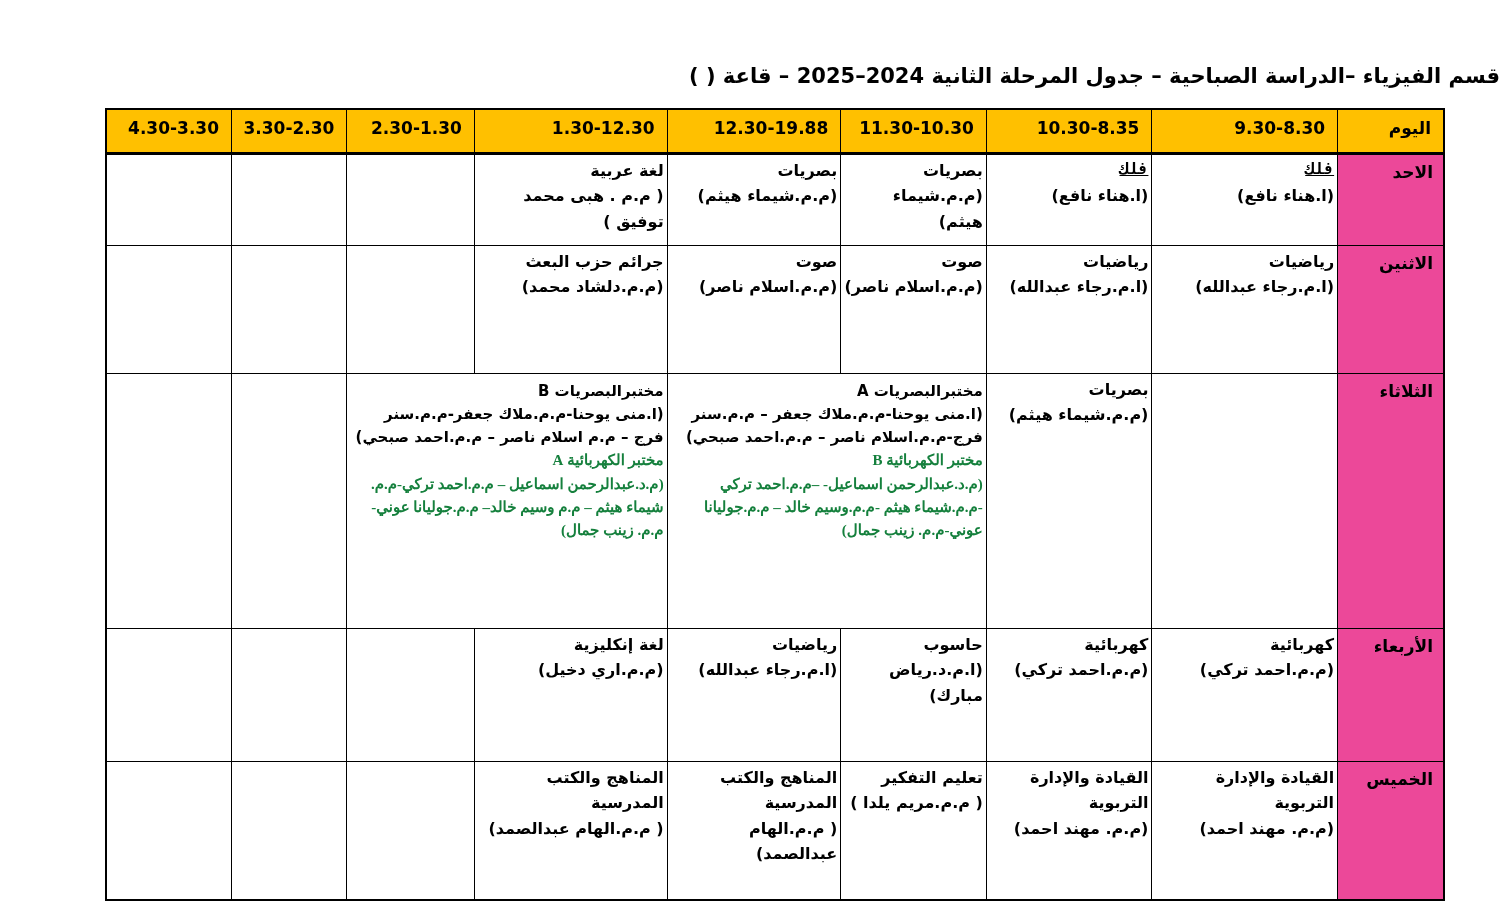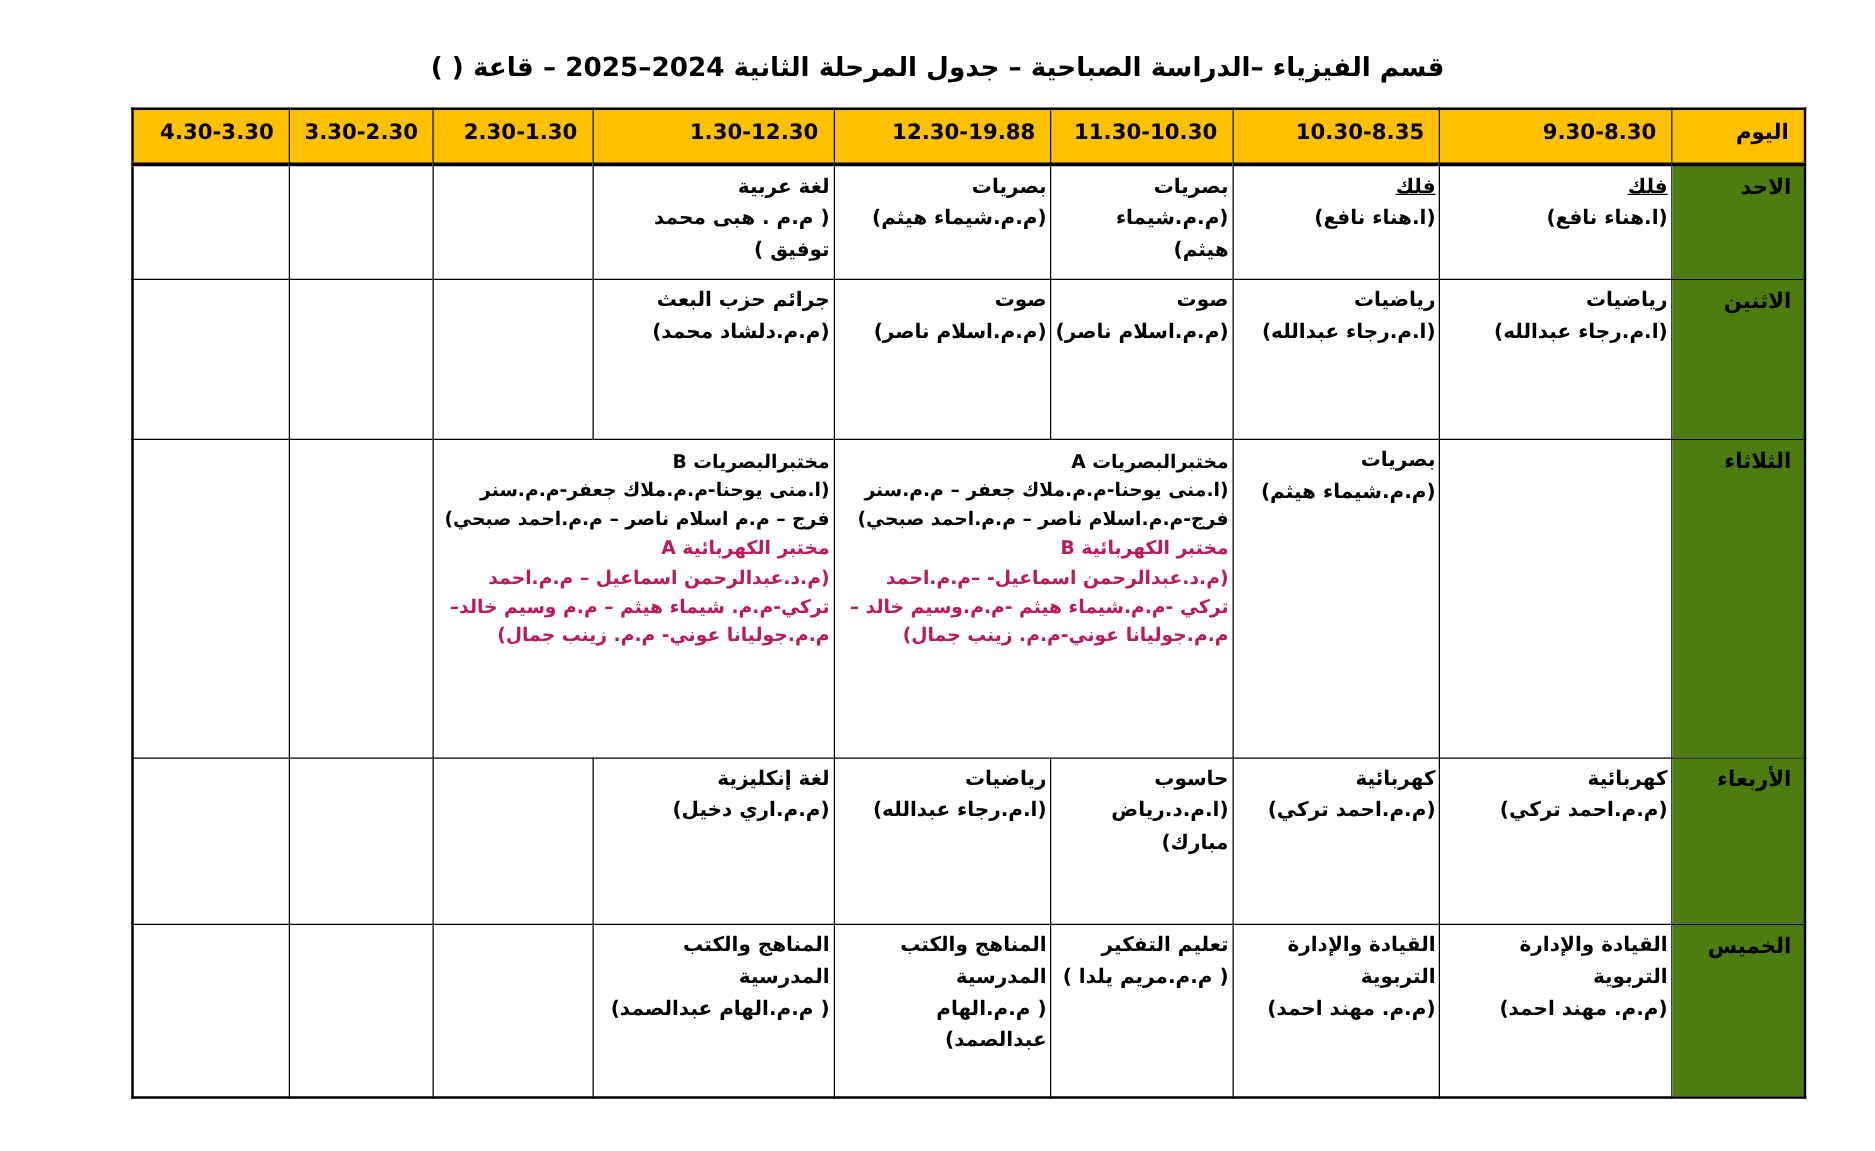--- a/index.html
+++ b/index.html
@@ -4,24 +4,23 @@
 <style>
   html,body{margin:0;padding:0;}
   body{
     width:1500px;height:921px;background:#ffffff;
     font-family:"DejaVu Sans", sans-serif;
     color:#000;
     overflow:hidden;
   }
   .doc-title{
     direction:rtl;
-    text-align:center;
     font-weight:bold;
     font-size:21px;
-    padding-top:42px;
+    padding-top:64px;
     margin-bottom:20px;
   }
   .table-wrap{margin:0 55px 0 105px;}
   table.timetable{
     direction:rtl;
     border-collapse:collapse;
     table-layout:fixed;
     width:1340px;
     border:2px solid #000;
   }
@@ -39,32 +38,32 @@
     vertical-align:middle;
     border-bottom:3px solid #000;
   }
   .timetable th.time-head{direction:ltr;text-align:right;}
   .timetable td{
     font-size:16px;
     padding:3px 3px;
     line-height:1.6;
   }
   td.day-cell{
-    background:#4d7c0f;
+    background:#ec4899;
     text-align:right;
     font-size:17px;
     padding:4px 10px 4px 3px;
   }
   td.lab-cell{
     font-size:15px;
     line-height:1.55;
     padding-top:6px;
   }
-  .u{text-decoration:underline;}
-  .green{color:#be185d;}
+  .u{text-decoration:underline;font-family:Liberation Mono, monospace;}
+  .green{color:#15803d;font-family:Liberation Serif, serif;}
   tr.r-sun{height:92px;}
   tr.r-mon{height:128px;}
   tr.r-tue{height:255px;}
   tr.r-wed{height:133px;}
   tr.r-thu{height:139px;}
   tr.r-head{height:44px;}
 </style>
 </head>
 <body>
 

